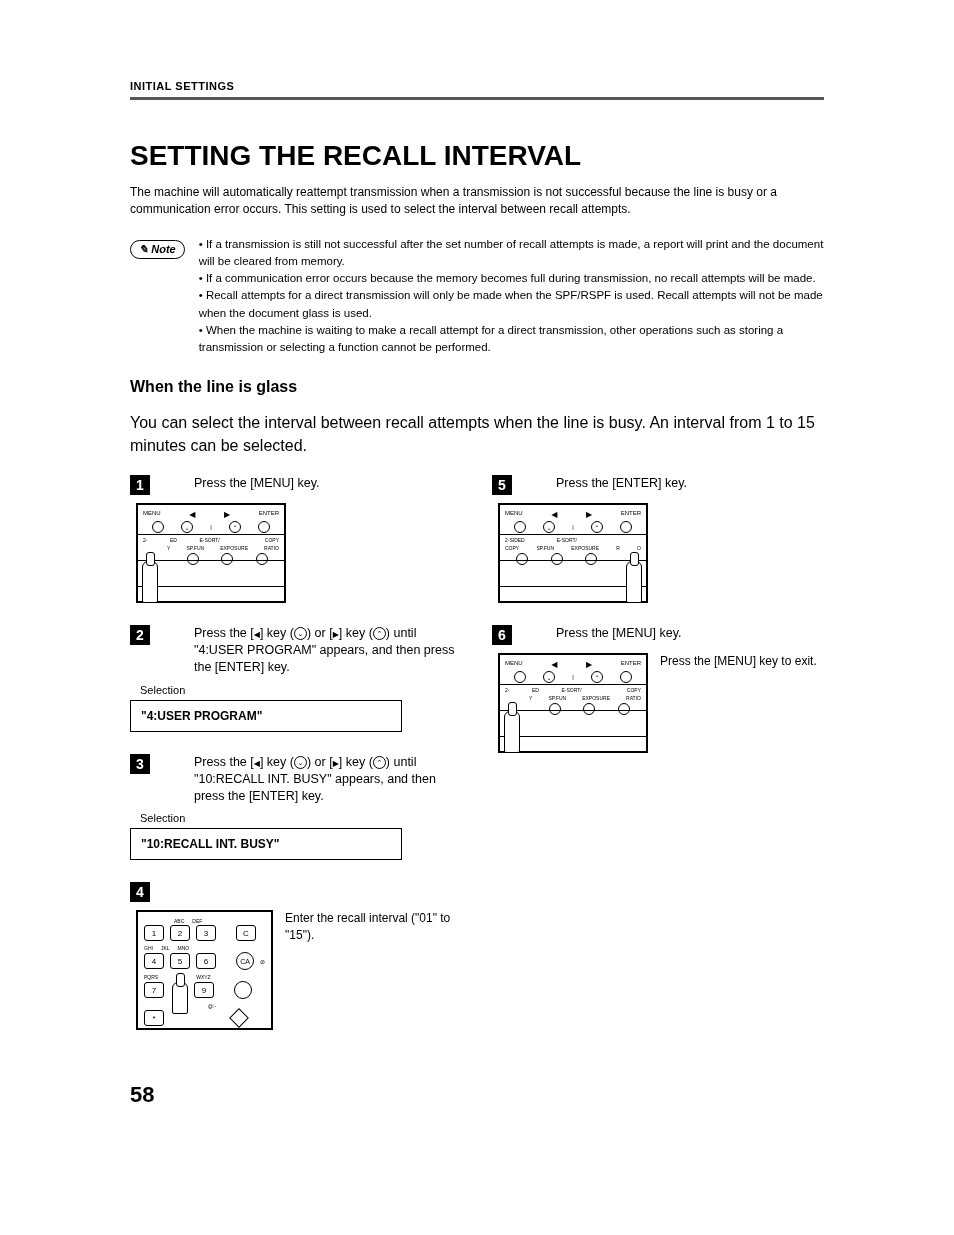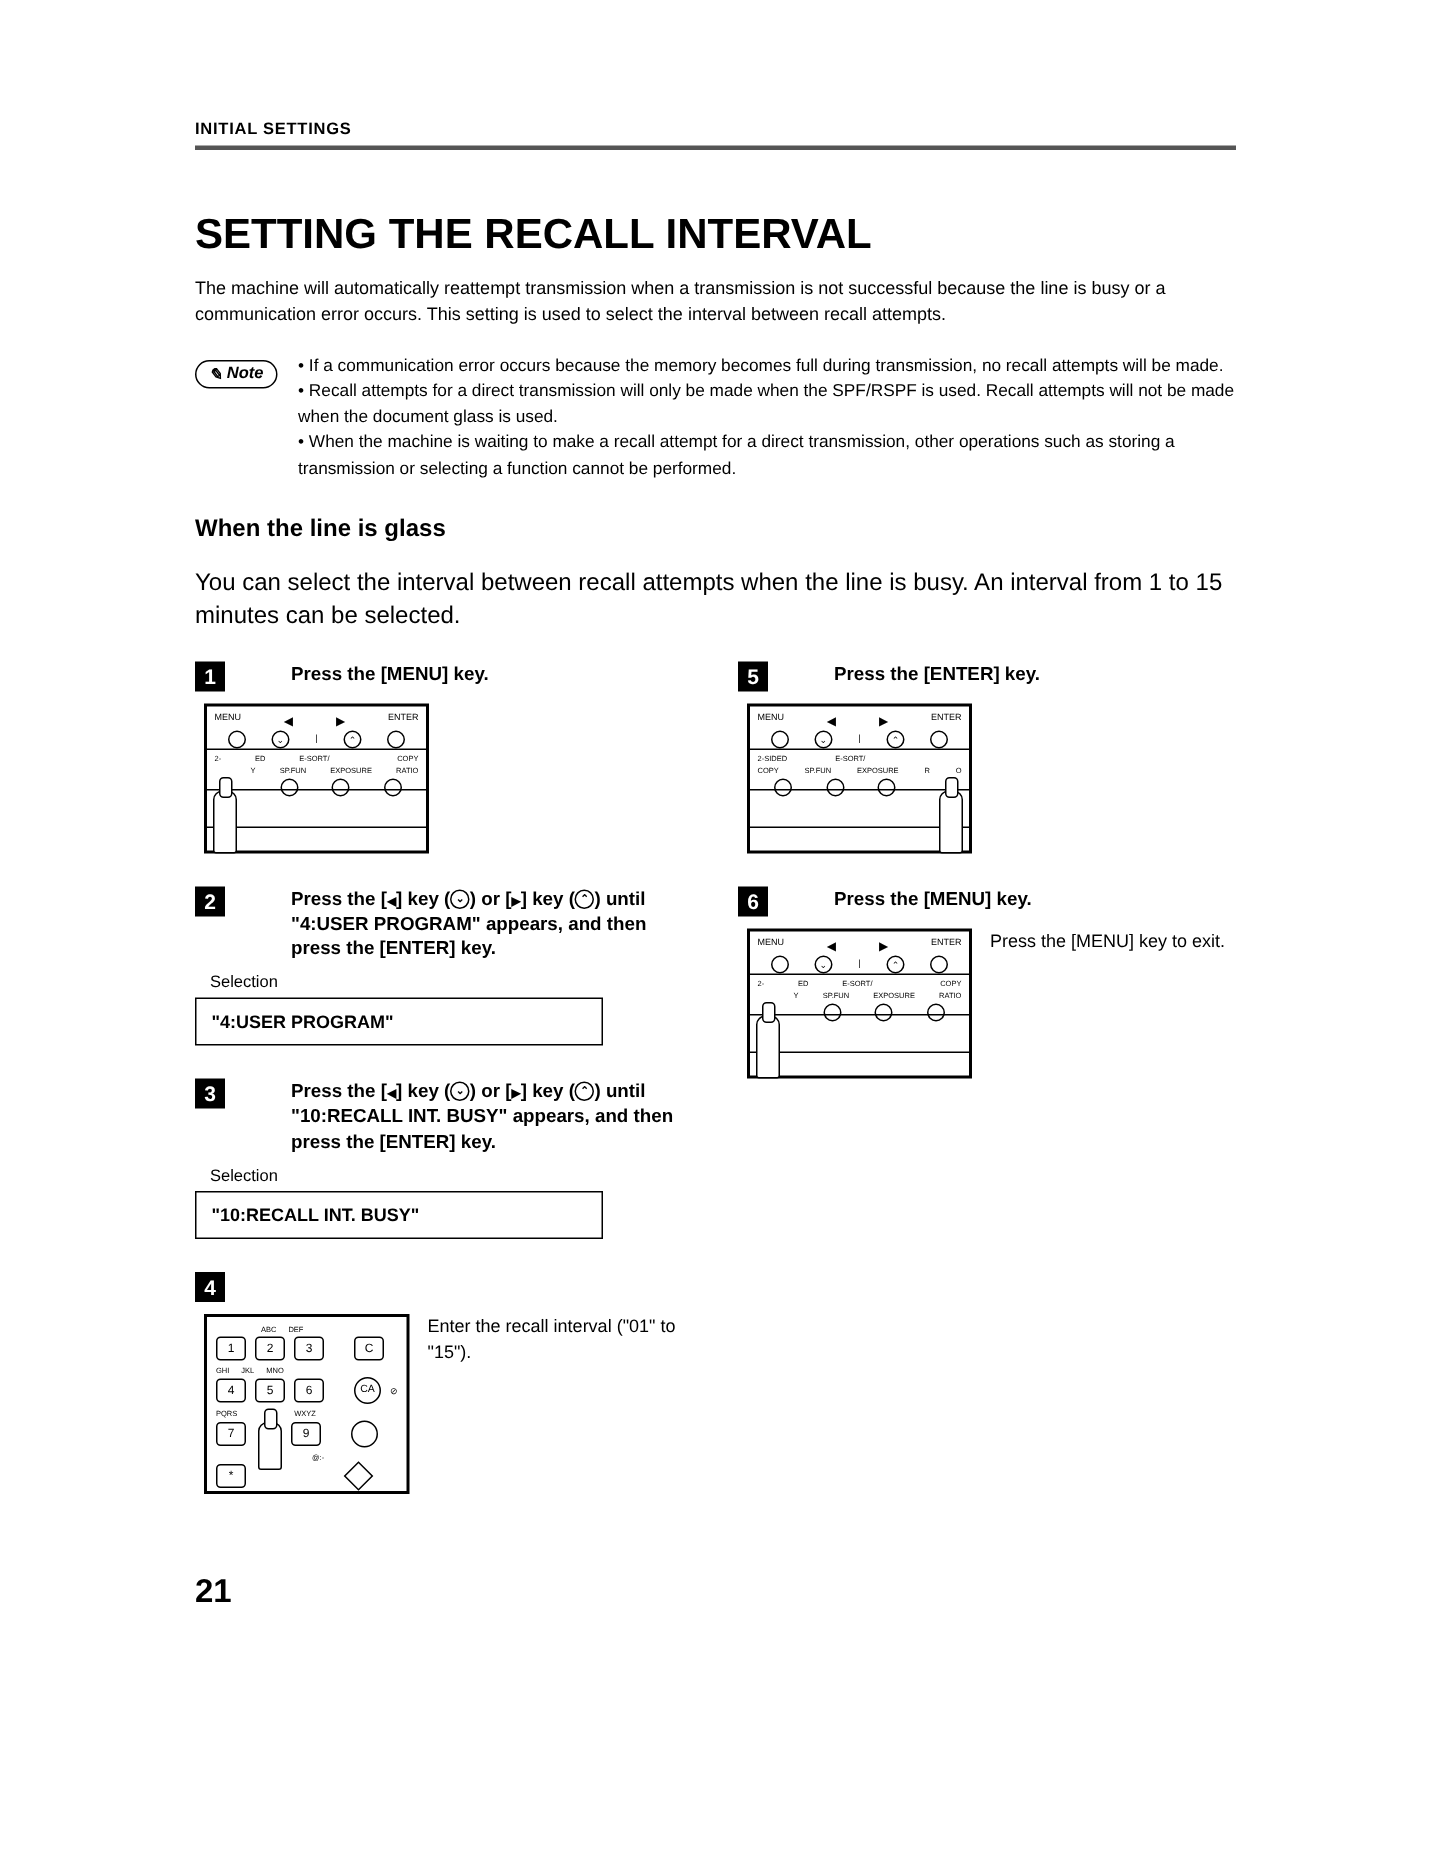--- a/index.html
+++ b/index.html
@@ -92,21 +92,21 @@
     font-weight: bold;
     font-size: 14px;
     width: 20px;
     height: 20px;
     display: flex;
     align-items: center;
     justify-content: center;
     flex-shrink: 0;
   }
   .step-title {
-    font-weight: bold;
+    font-weight: normal;
     font-size: 12.5px;
     line-height: 1.35;
     padding-left: 36px;
   }
   .selection-label {
     font-size: 11px;
     margin: 6px 0 4px 10px;
   }
   .display-box {
     border: 1px solid #000;
@@ -222,20 +222,21 @@
 
 <div class="header-label">INITIAL SETTINGS</div>
 <hr class="header-rule">
 
 <h1 class="main-title">SETTING THE RECALL INTERVAL</h1>
 <p class="intro">The machine will automatically reattempt transmission when a transmission is not successful because the line is busy or a communication error occurs. This setting is used to select the interval between recall attempts.</p>
 
 <div class="note-box">
   <span class="note-badge">✎ <span>Note</span></span>
   <ul class="note-list">
+    <li>If a transmission is still not successful after the set number of recall attempts is made, a report will print and the document will be cleared from memory.</li>
     <li>If a communication error occurs because the memory becomes full during transmission, no recall attempts will be made.</li>
     <li>Recall attempts for a direct transmission will only be made when the SPF/RSPF is used. Recall attempts will not be made when the document glass is used.</li>
     <li>When the machine is waiting to make a recall attempt for a direct transmission, other operations such as storing a transmission or selecting a function cannot be performed.</li>
   </ul>
 </div>
 
 <h2 class="subheading">When the line is glass</h2>
 <p class="subtext">You can select the interval between recall attempts when the line is busy. An interval from 1 to 15 minutes can be selected.</p>
 
 <div class="columns">
@@ -454,13 +455,13 @@
           </div>
           <div class="hand" style="left:4px"></div>
         </div>
         <div class="step6-text">Press the [MENU] key to exit.</div>
       </div>
     </div>
 
   </div>
 </div>
 
-<div class="page-num">21</div>
+<div class="page-num">58</div>
 
 </body></html>

